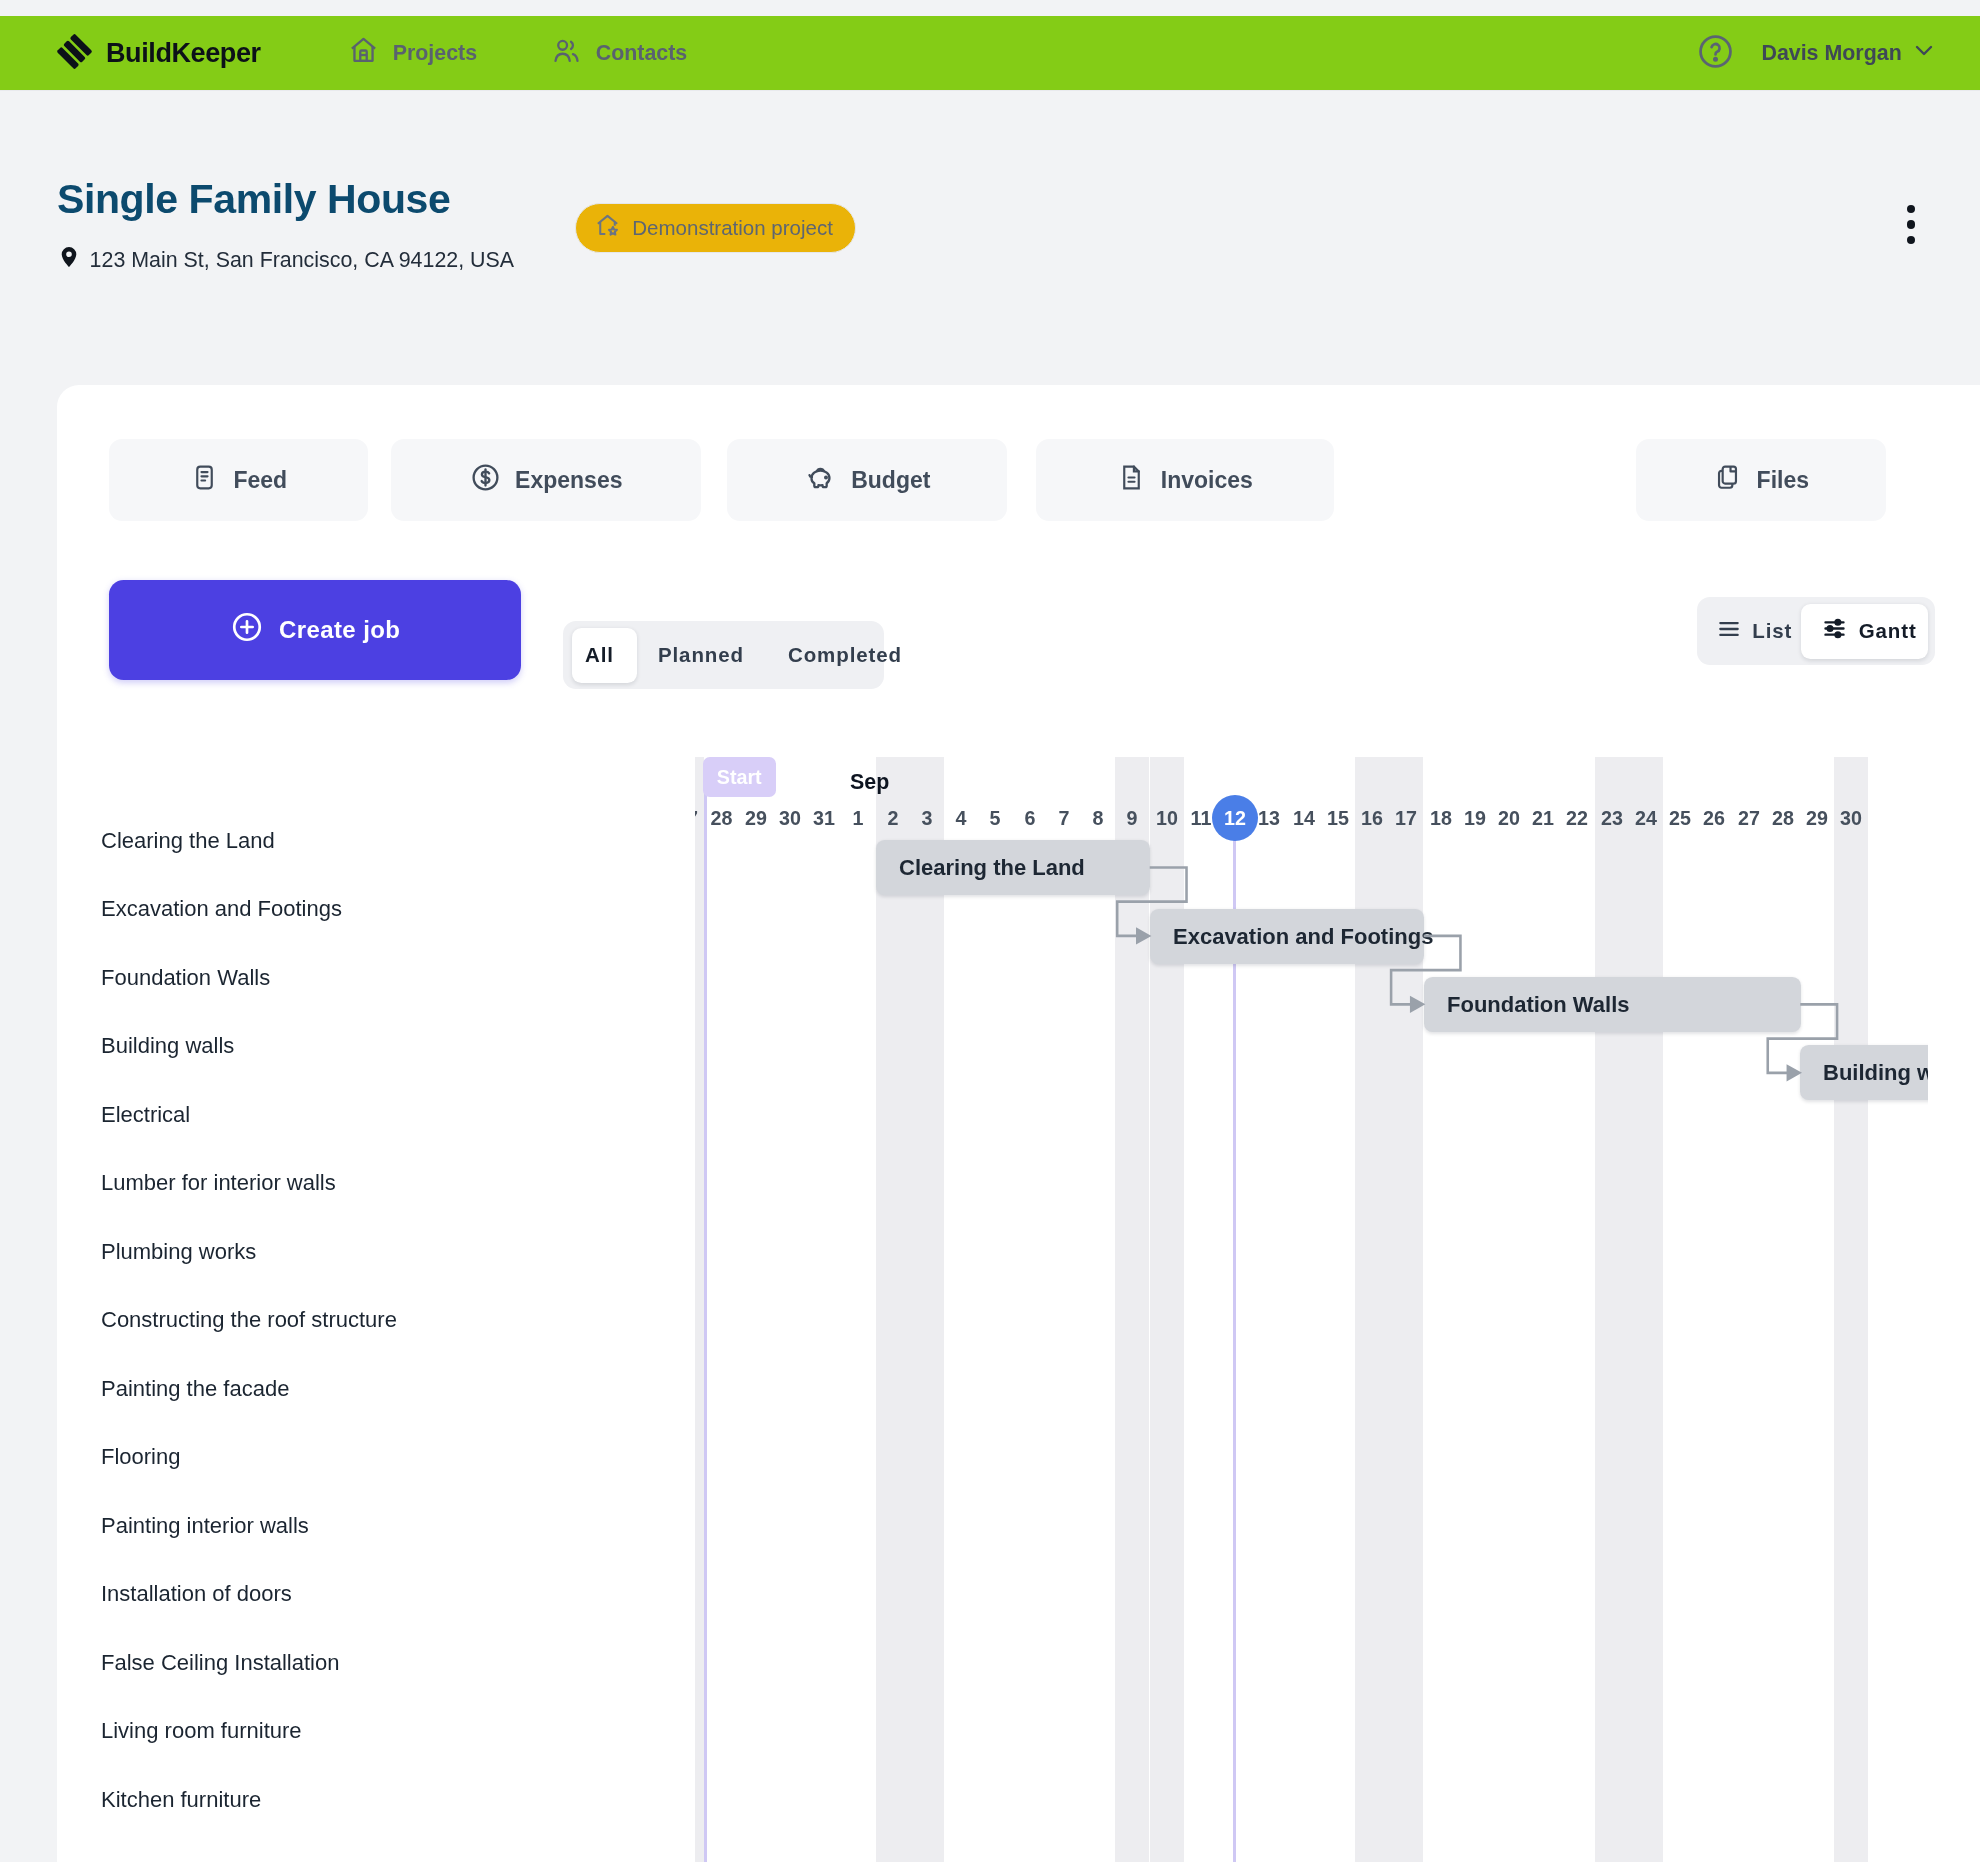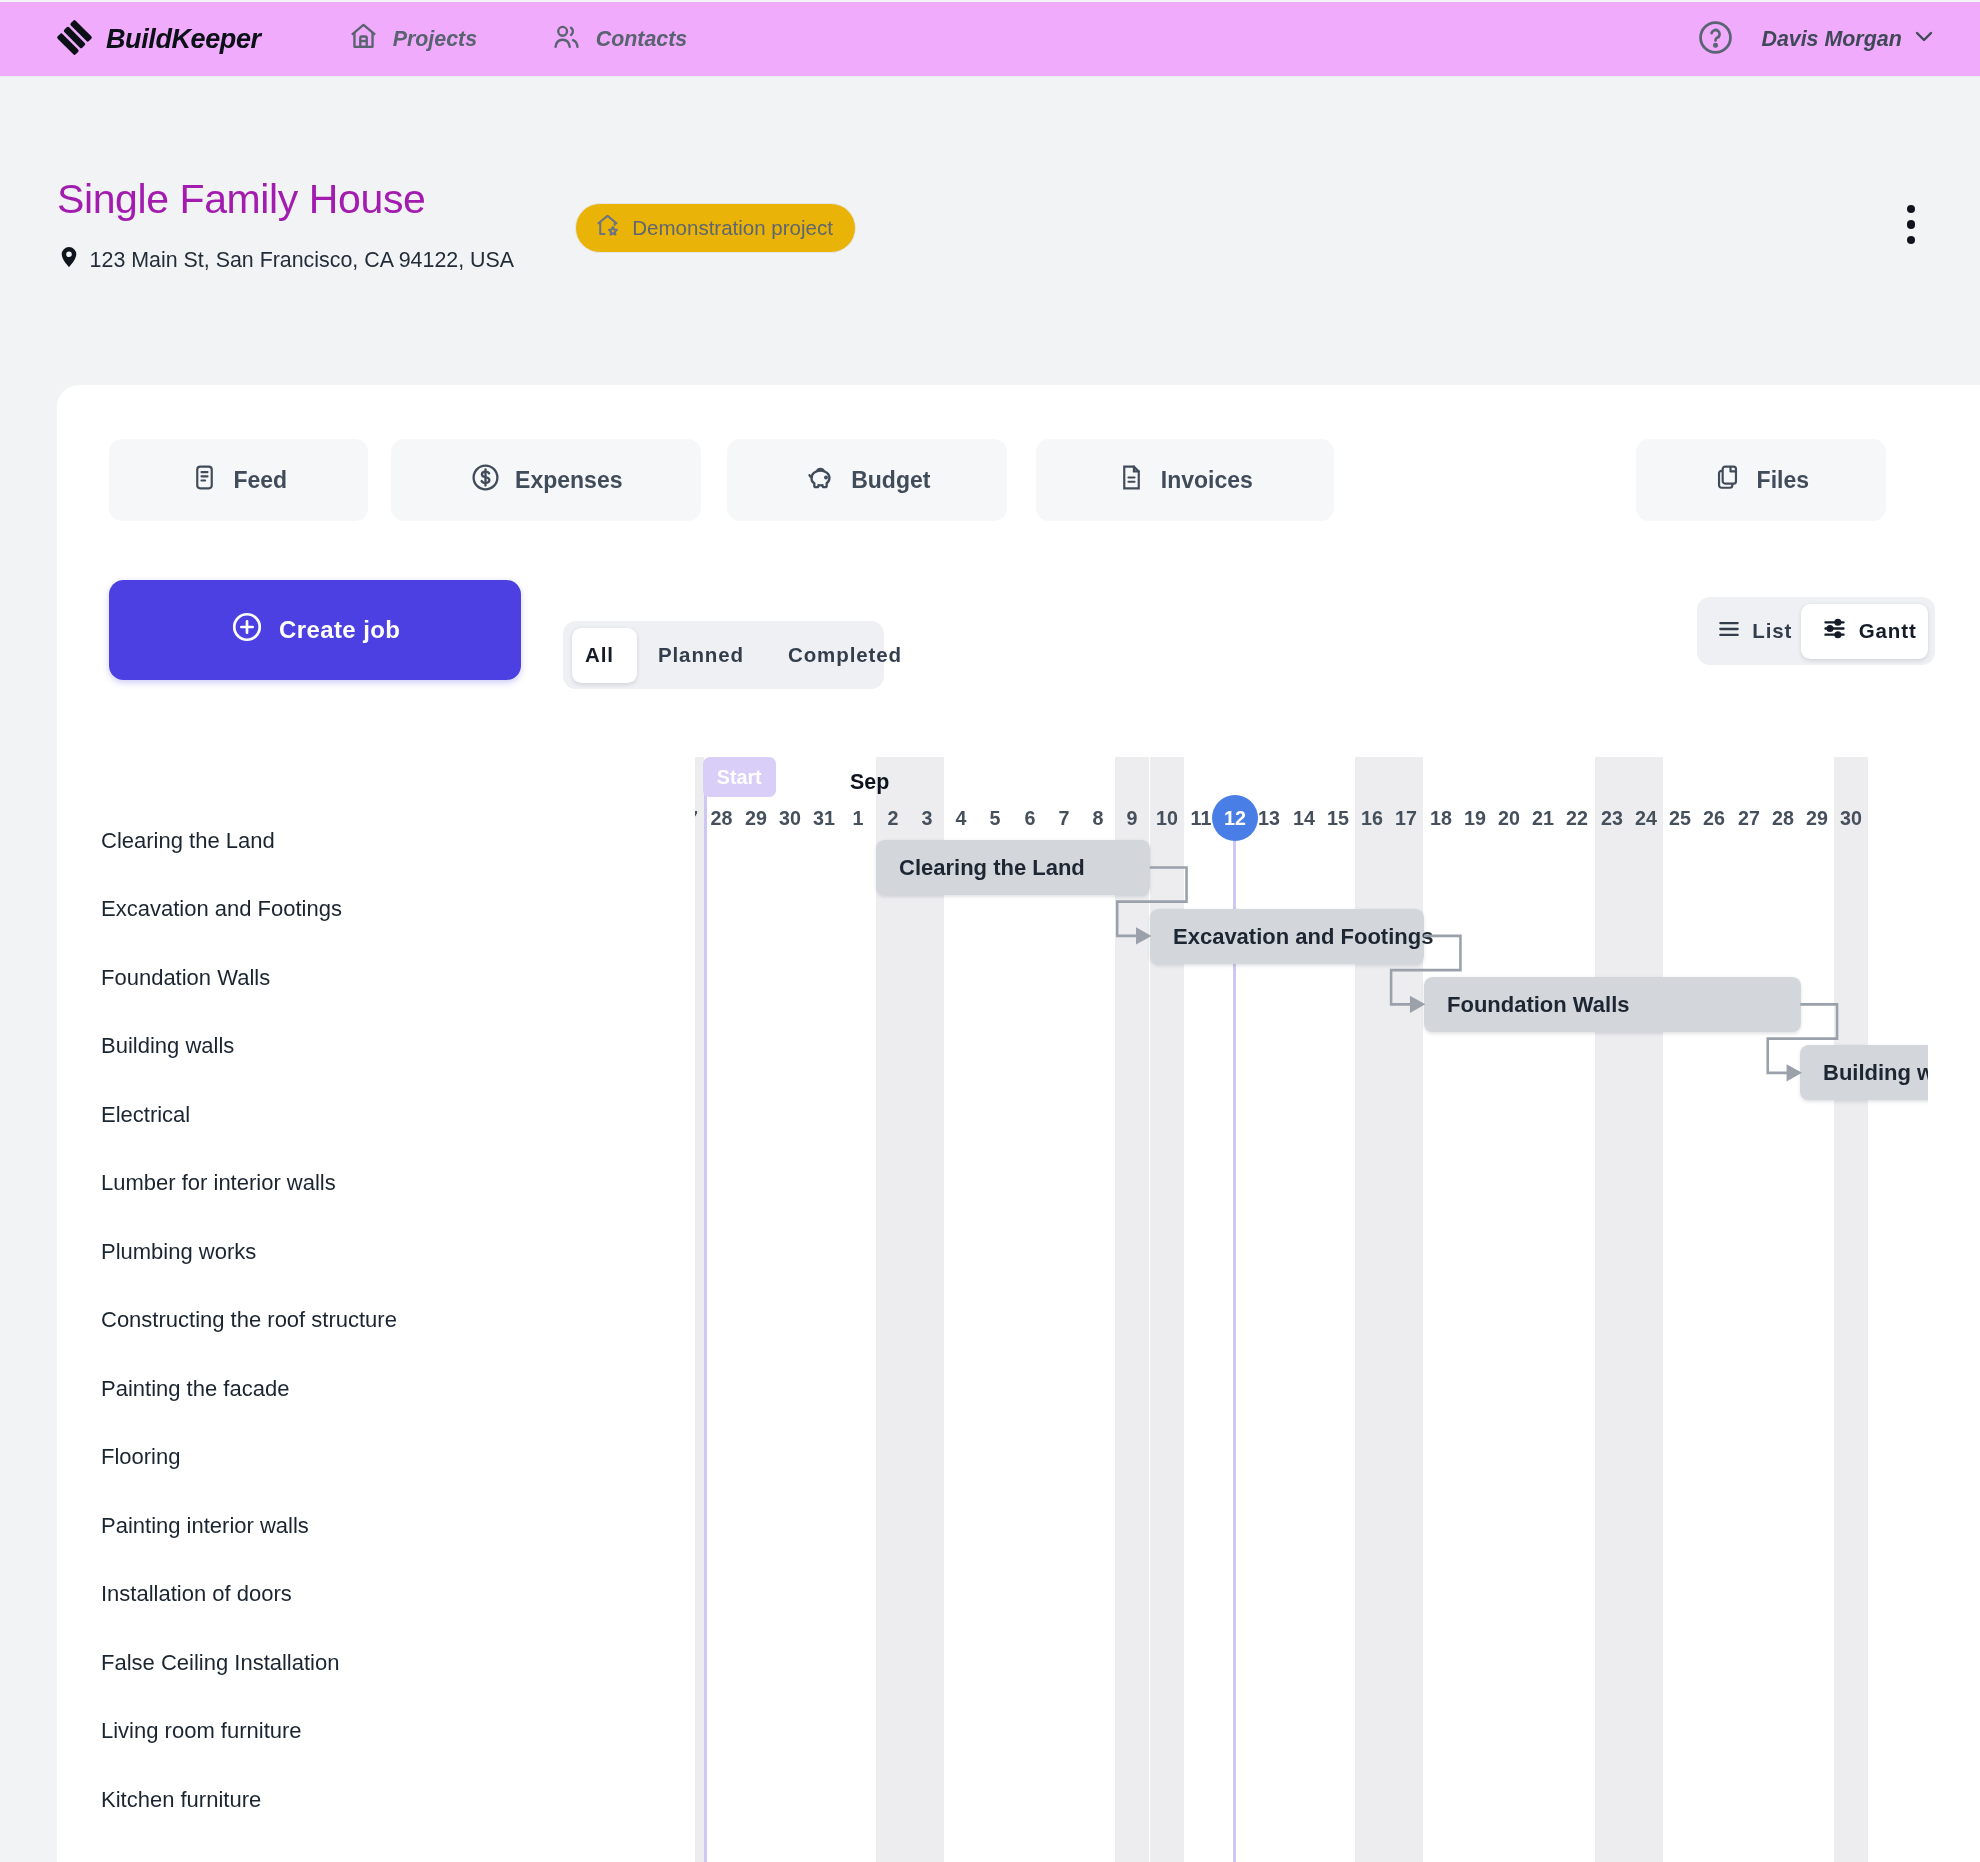--- a/index.html
+++ b/index.html
@@ -1,28 +1,28 @@
 <!DOCTYPE html>
 <html style="font-size:13.7px"><head>
 <meta charset="utf-8">
 <style>
   * { margin:0; padding:0; box-sizing:border-box; }
   html,body { width:1981px; height:1863px; overflow:hidden; }
   body { font-family:"Liberation Sans","DejaVu Sans",sans-serif; background:#f2f3f5; position:relative; }
 
   
-  #navbar { position:absolute; left:0; top:2px; width:1981px; height:75px; background:#f0abfc; border-bottom:1.7px solid #e9eaee; z-index:30;font-style:italic; }
+  #navbar { position:absolute; left:0; top:16px; width:1981px; height:75px; background:#84cc16; border-bottom:1.7px solid #e9eaee; z-index:30; }
   .brand { position:absolute; left:55px; top:0; height:74px; display:flex; align-items:center; gap:12px; }
   .brand-text { font-size:27px; font-weight:800; color:#0c1118; letter-spacing:-0.4px; }
   .nav-item { position:absolute; top:0; height:74px; display:flex; align-items:center; gap:13.7px; color:#59626f; font-size:21.4px; font-weight:600; cursor:pointer; }
   .nav-right { position:absolute; right:45px; top:0; height:74px; display:flex; align-items:center; gap:26px; }
   .user-chip { display:flex; align-items:center; gap:10.3px; color:#3e4document8; color:#3e4856; font-size:21.4px; font-weight:600; }
 
   
-  #proj-title { position:absolute; left:57px; top:176px; font-size:41px; font-weight:400; color:#a21caf; letter-spacing:-0.4px; }
+  #proj-title { position:absolute; left:57px; top:176px; font-size:41px; font-weight:700; color:#0c4a6e; letter-spacing:-0.4px; }
   #proj-badge { position:absolute; left:575px; top:203px; height:50px; border-radius:25px; background:#eab308; border:1.7px solid #e5e7ea; display:flex; align-items:center; gap:10.3px; padding:0 22px 0 17px; color:#5d6672; font-size:20.5px; font-weight:500; }
   #proj-addr { position:absolute; left:57px; top:245px; display:flex; align-items:center; gap:8.6px; color:#232d3a; font-size:21.4px; font-weight:500; }
   #kebab { position:absolute; left:1894px; top:199px; width:34px; height:51px; display:flex; flex-direction:column; align-items:center; justify-content:center; gap:6.8px; cursor:pointer; }
   #kebab i { width:8.6px; height:8.6px; border-radius:50%; background:#10151d; }
 
   
   #card { position:absolute; left:57px; top:385px; width:2003px; height:1627px; background:#ffffff; border-radius:22px; }
 
   .tab { position:absolute; top:54px; height:82px; border-radius:13px; background:#f6f7f9; display:flex; align-items:center; justify-content:center; gap:14.6px; color:#414c5b; font-size:23px; font-weight:600; cursor:pointer; }
   .tab.active { background:#e9ebef; color:#10151d; }

